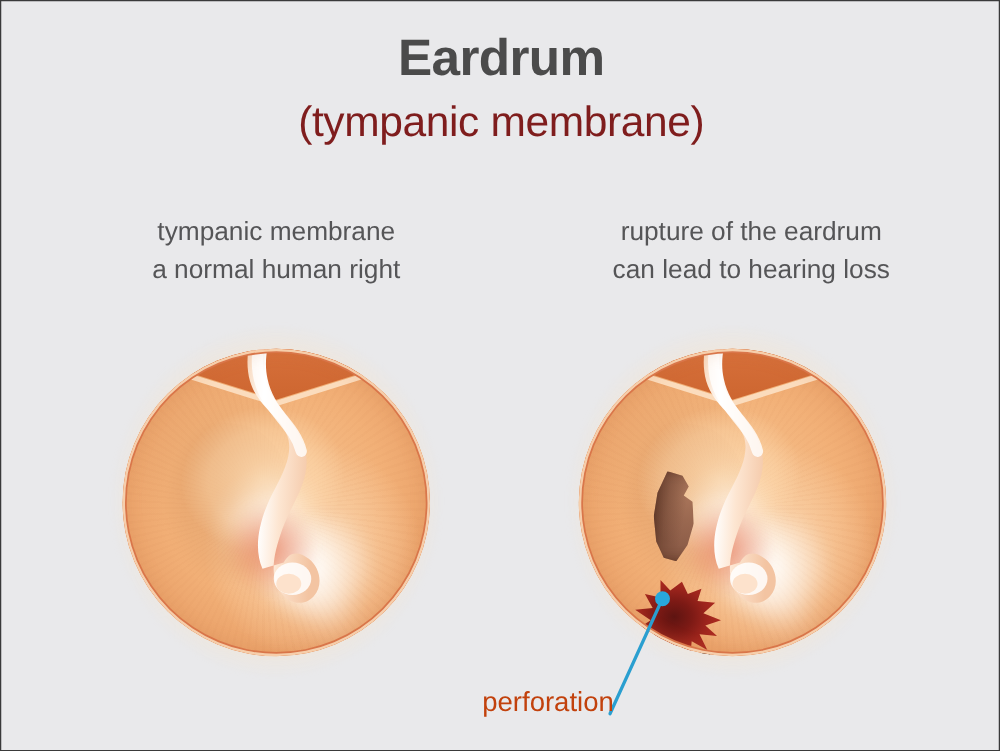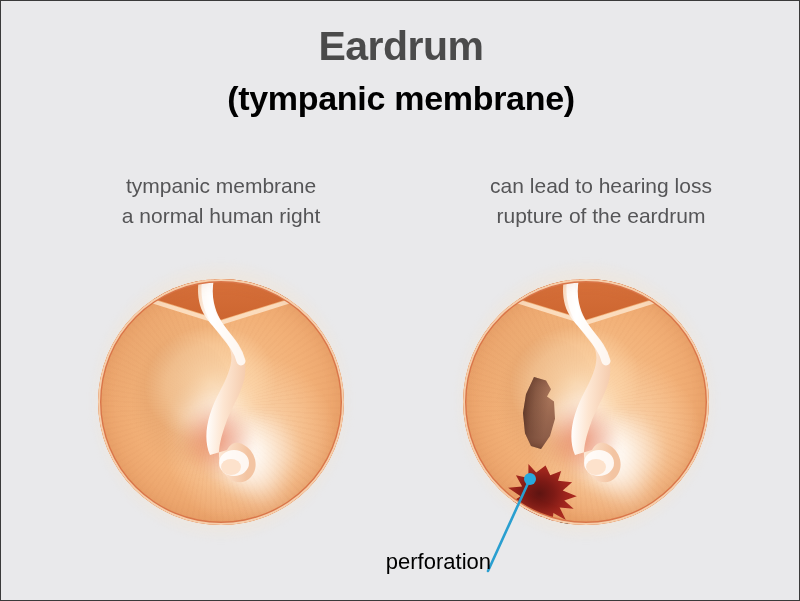--- a/index.html
+++ b/index.html
@@ -17,21 +17,21 @@
   
   #title{
     position:absolute;left:0;top:22px;width:800px;
     text-align:center;
     font-size:41px;font-weight:bold;color:#4b4b4b;
     letter-spacing:-0.5px;
   }
   #subtitle{
     position:absolute;left:0;top:78px;width:800px;
     text-align:center;
-    font-size:34px;font-weight:bold;color:#000000;
+    font-size:34px;font-weight:normal;color:#7f1d1d;
     letter-spacing:-0.3px;
   }
   .caption{
     position:absolute;top:170px;
     text-align:center;
     font-size:21px;line-height:30px;color:#555557;
   }
   #caption-left{left:45px;width:350px;}
   #caption-right{left:420px;width:360px;}
 
@@ -176,39 +176,39 @@
   .perf-dot{
     position:absolute;left:95px;top:242px;width:11px;height:11px;
     border-radius:50%;background:#0c0806;
   }
 
   
   #leader{position:absolute;left:0;top:0;width:800px;height:601px;pointer-events:none;}
   #perf-label{
     position:absolute;left:300px;top:548px;width:190px;
     text-align:right;
-    font-size:22px;color:#000000;
+    font-size:22px;color:#c2410c;
   }
 </style>
 </head>
 <body>
 
 <div id="page" style="background: rgb(233, 233, 235); padding-left: 31px;">
 
   <div id="title">Eardrum</div>
   <div id="subtitle">(tympanic membrane)</div>
 
   <div id="caption-left" class="caption">
     <div>tympanic membrane</div>
     <div>a normal human right</div>
   </div>
 
   <div id="caption-right" class="caption">
+    <div>rupture of the eardrum</div>
     <div>can lead to hearing loss</div>
-    <div>rupture of the eardrum</div>
   </div>
 
   <div class="panel" id="panel-left">
     <div class="glow"></div>
     <div class="drum">
       <div class="membrane"></div>
       <div class="fibres"></div>
       <div class="swirl-dark"></div>
       <div class="swirl"></div>
       <div class="cone"></div>

